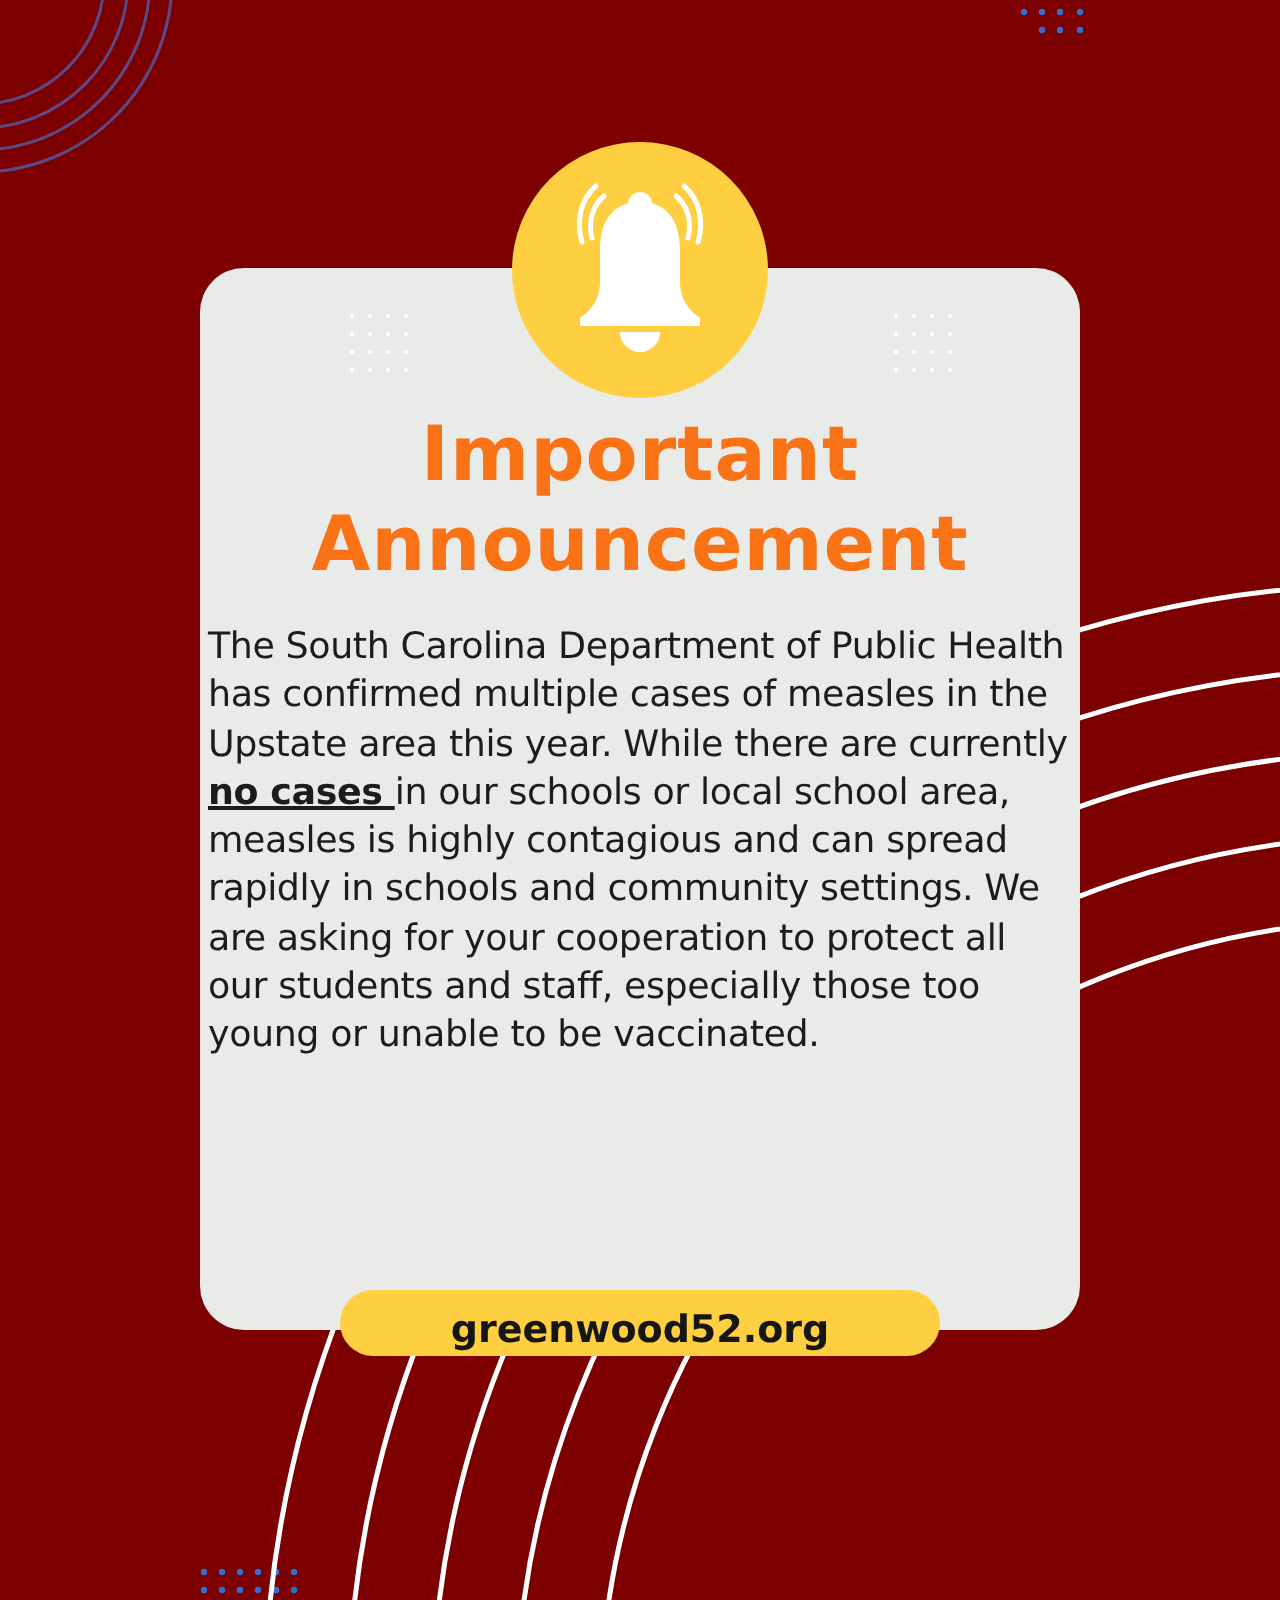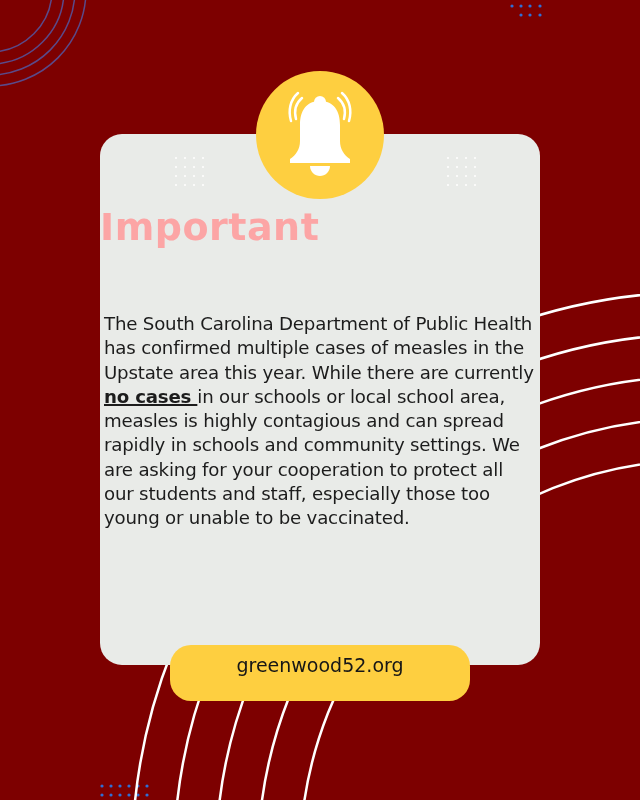--- a/index.html
+++ b/index.html
@@ -14,36 +14,36 @@
       position: absolute; left: 100px; top: 134px; width: 440px; height: 531px;
       background: #e9ebe8; border-radius: 22px;
     }
     .dotgrid { position: absolute; }
     .bell-circle {
       position: absolute; left: 256px; top: 71px; width: 128px; height: 128px;
       border-radius: 50%; background: #fecf40;
     }
     .bell-circle svg { position: absolute; left: 0; top: 0; }
     .title {
-      position: absolute; left: 100px; width: 440px; 
-      color: #fca5a5; font-weight: bold; font-size: 38px; line-height: 45px;
+      position: absolute; left: 100px; width: 440px; text-align: center;
+      color: #f97316; font-weight: bold; font-size: 38px; line-height: 45px;
       top: 205px; letter-spacing: 0.5px;
     }
     .body-text {
       position: absolute; left: 104px; width: 432px; top: 312px;
       text-align: left; color: #1c1c1c; font-size: 18.2px; line-height: 24.3px;
       letter-spacing: -0.2px;
     }
     .body-text .strong { font-weight: bold; text-decoration: underline; text-decoration-thickness: 2px; }
     .body-text p { margin: 0; }
     .body-text .gap { height: 24px; }
     .link-pill {
-      position: absolute; left: 170px; top: 645px; width: 300px; height: 56px;
+      position: absolute; left: 170px; top: 645px; width: 300px; height: 33px;
       background: #fecf40; border-radius: 21px; text-align: center;
-      font-weight: normal; font-size: 19px; line-height: 41px; color: #161616;
+      font-weight: bold; font-size: 19px; line-height: 41px; color: #161616;
       text-decoration: none;
     }
   </style>
 </head>
 <body>
 
 <svg class="bg-svg" viewBox="0 0 640 800" xmlns="http://www.w3.org/2000/svg">
 
   <g fill="none" stroke="#5a4a8a" stroke-width="1.5">
     <circle cx="-10" cy="-10" r="62"></circle>
@@ -140,20 +140,21 @@
       <path d="M40 48 C38 40 40 32 46 27"></path>
       <path d="M35 50 C32 40 34 29 42 22"></path>
       <path d="M88 48 C90 40 88 32 82 27"></path>
       <path d="M93 50 C96 40 94 29 86 22"></path>
     </g>
   </svg>
 </div>
 
 <div class="title">
   <div>Important</div>
+  <div>Announcement</div>
 </div>
 
 <div class="body-text">
   <p><span>The South Carolina Department of Public Health has confirmed multiple cases of measles in the Upstate area this year. While there are currently </span><span class="strong">no cases </span><span>in our schools or local school area, measles is highly contagious and can spread rapidly in schools and community settings. We are asking for your cooperation to protect all our students and staff, especially those too young or unable to be vaccinated.</span></p>
   <div class="gap"></div>
 </div>
 
 <a class="link-pill">greenwood52.org</a>
 
 </body></html>

